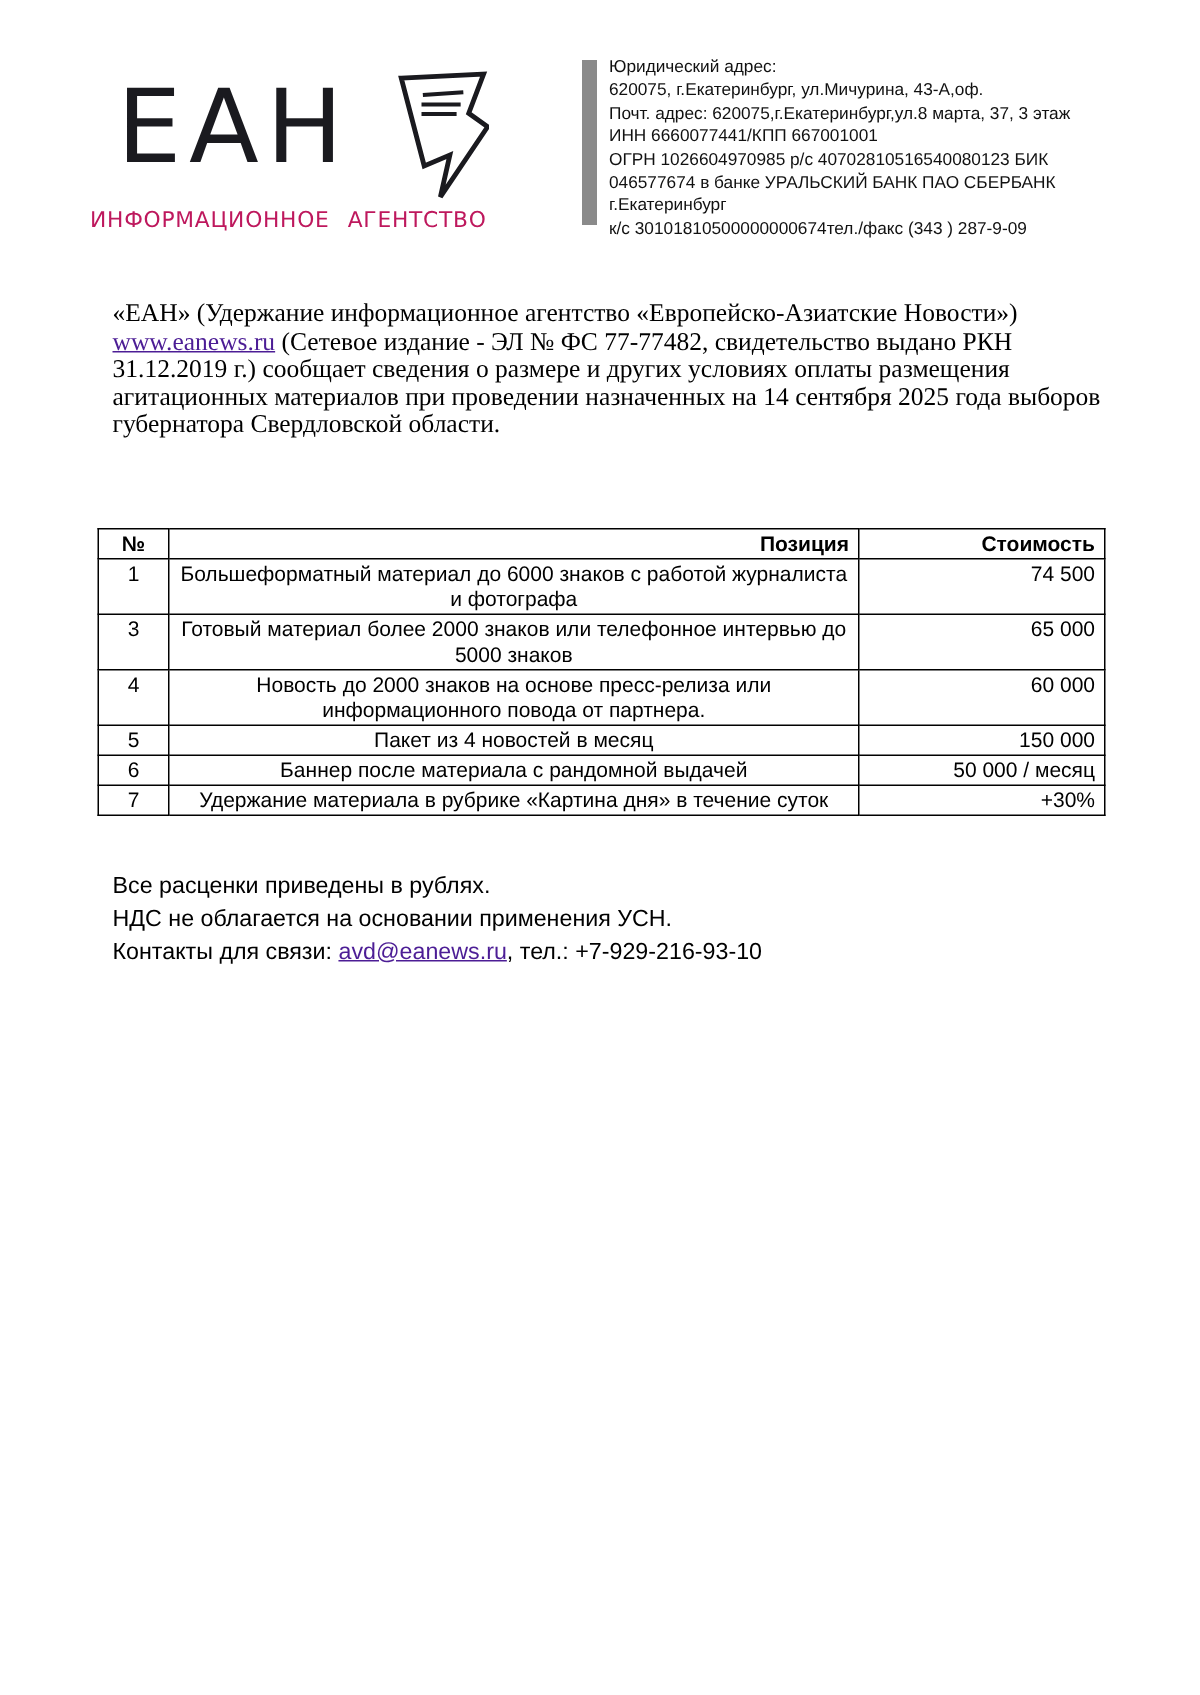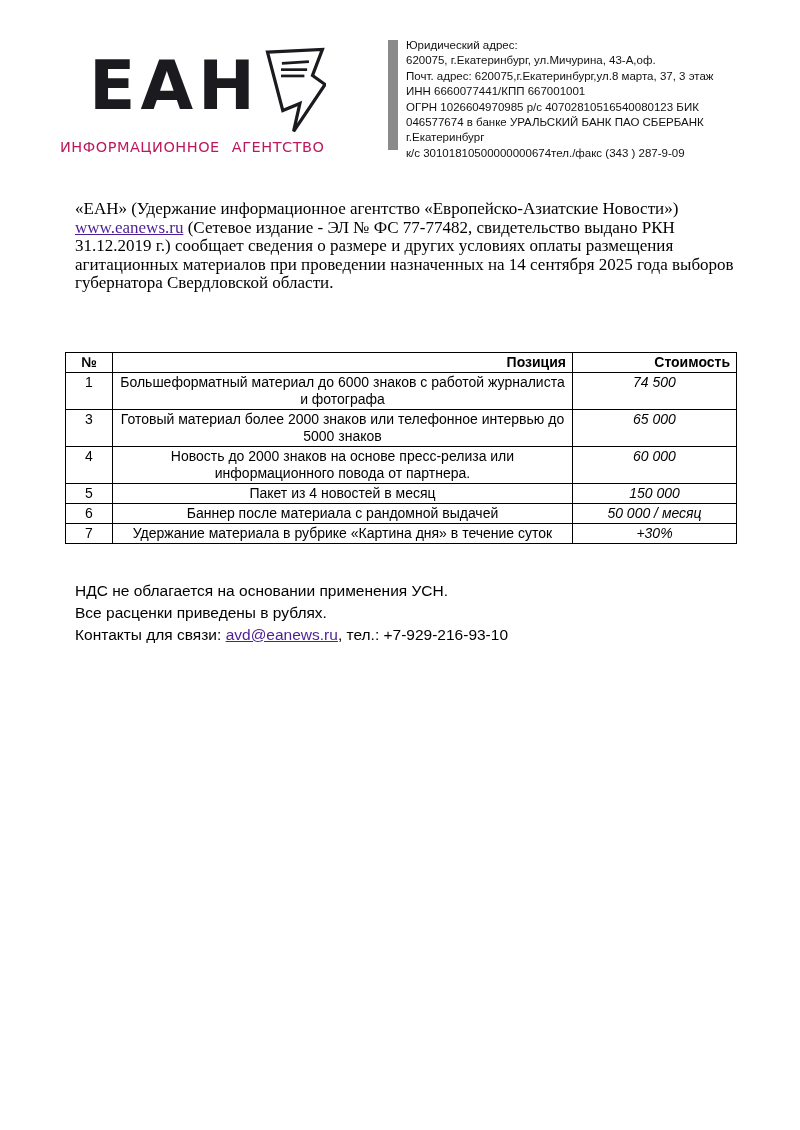--- a/index.html
+++ b/index.html
@@ -11,23 +11,23 @@
   }
   .page {
     position: relative;
     width: 800px; height: 1130px;
     background: #ffffff;
     overflow: hidden;
   }
 
   
   .logo-acronym {
-    position: absolute; left: 89px; top: 52px;
+    position: absolute; left: 78px; top: 52px;
     font-family: "DejaVu Sans", sans-serif;
-    font-weight: bold;
+    font-weight: normal;
     font-size: 68px; line-height: 1;
     letter-spacing: 5px;
     color: #1a1a1f;
     white-space: nowrap;
   }
   .bolt-icon {
     position: absolute; left: 254px; top: 37px;
     width: 72px; height: 104px;
   }
   .logo-subtitle {
@@ -79,21 +79,21 @@
   }
   .price-table th, .price-table td {
     border: 1px solid #000000;
     padding: 1px 6px;
     vertical-align: top;
   }
   .price-table th { font-weight: bold; text-align: right; height: 20px; }
   .price-table th.c-num { text-align: center; }
   .price-table td.c-num { text-align: center; }
   .price-table td.c-pos { text-align: center; }
-  .price-table td.c-cost { text-align: center; font-style: italic; }
+  .price-table td.c-cost { text-align: right; }
   .col-num  { width: 47px; }
   .col-pos  { width: 460px; }
   .col-cost { width: 164px; }
 
   
   .notes {
     position: absolute; left: 75px; top: 580px;
     font-size: 15.5px; line-height: 21.8px;
     color: #000000;
     white-space: nowrap;
@@ -176,18 +176,18 @@
       </tr>
       <tr>
         <td class="c-num">7</td>
         <td class="c-pos">Удержание материала в рубрике «Картина дня» в течение суток</td>
         <td class="c-cost">+30%</td>
       </tr>
     </tbody>
   </table>
 
   <div class="notes">
+    <div>Все расценки приведены в рублях.</div>
     <div>НДС не облагается на основании применения УСН.</div>
-    <div>Все расценки приведены в рублях.</div>
     <div><span>Контакты для связи: </span><a class="doclink" href="#">avd@eanews.ru</a><span>, тел.: +7-929-216-93-10</span></div>
   </div>
 
 </div>
 
 </body></html>

